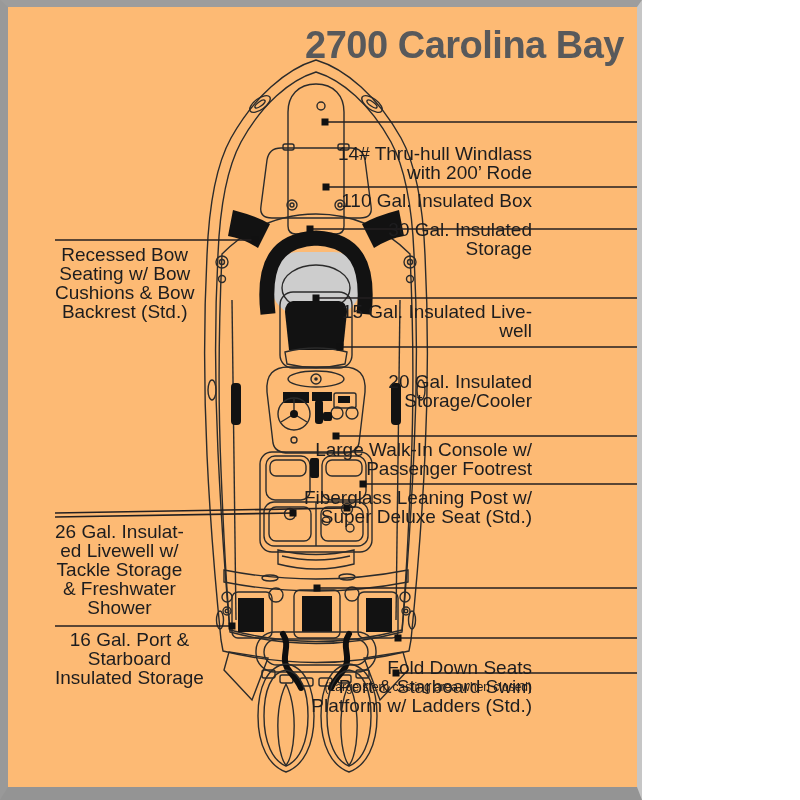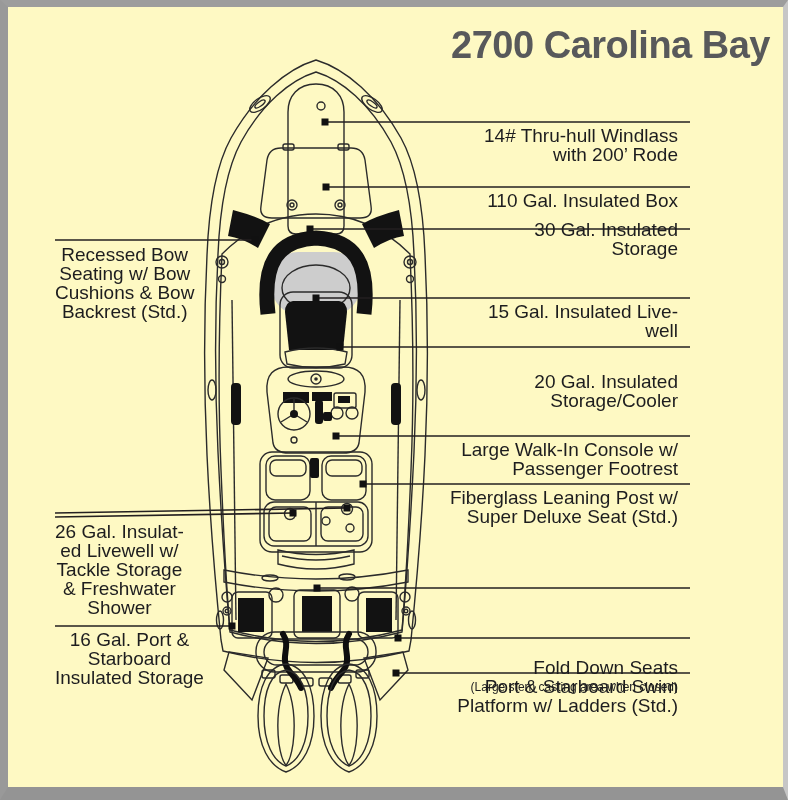--- a/index.html
+++ b/index.html
@@ -1,16 +1,16 @@
 <!DOCTYPE html>
 <html><head>
 <meta charset="utf-8">
 <style>
   html,body{margin:0;padding:0;background:#ffffff;}
-  #stage{position:relative;width:788px;height:800px;background:#fef9c3;overflow:hidden;
+  #stage{position:relative;width:642px;height:800px;background:#fdba74;overflow:hidden;
          font-family:"Liberation Sans","DejaVu Sans",sans-serif;}
   
   .frame{position:absolute;inset:0;pointer-events:none;z-index:30;
          border-top:7px solid #9d9d9d;border-left:8px solid #999999;
          border-bottom:13px solid #949494;border-right:5px solid #c6c6c6;}
   .title{position:absolute;top:24px;right:18px;z-index:20;
          font-size:38px;font-weight:bold;letter-spacing:-0.5px;color:#58595b;}
   .lbl{position:absolute;z-index:20;font-size:19px;line-height:19px;color:#1d1d1f;
        white-space:pre-line;}
   .lbl.right{right:110px;text-align:right;}
@@ -238,21 +238,21 @@
       <rect class="dot" x="313.5" y="584.5" width="7" height="7"></rect>
       <rect class="dot" x="394.5" y="634.5" width="7" height="7"></rect>
       <rect class="dot" x="392.5" y="669.5" width="7" height="7"></rect>
       <rect class="dot" x="251.5" y="236.5" width="7" height="7"></rect>
       <rect class="dot" x="289.5" y="509.5" width="7" height="7"></rect>
       <rect class="dot" x="343.5" y="504.5" width="7" height="7"></rect>
       <rect class="dot" x="228.5" y="622.5" width="7" height="7"></rect>
     </g>
   </svg>
 
-  <div class="lbl right" style="top:126px">14# Thru-hull Windlass
+  <div class="lbl right" style="top:144px">14# Thru-hull Windlass
 with 200’ Rode</div>
   <div class="lbl right" style="top:191px">110 Gal. Insulated Box</div>
   <div class="lbl right" style="top:220px">30 Gal. Insulated
 Storage</div>
   <div class="lbl right" style="top:302px">15 Gal. Insulated Live-
 well</div>
   <div class="lbl right" style="top:372px">20 Gal. Insulated
 Storage/Cooler</div>
   <div class="lbl right" style="top:488px">Fiberglass Leaning Post w/
 Super Deluxe Seat (Std.)</div>

